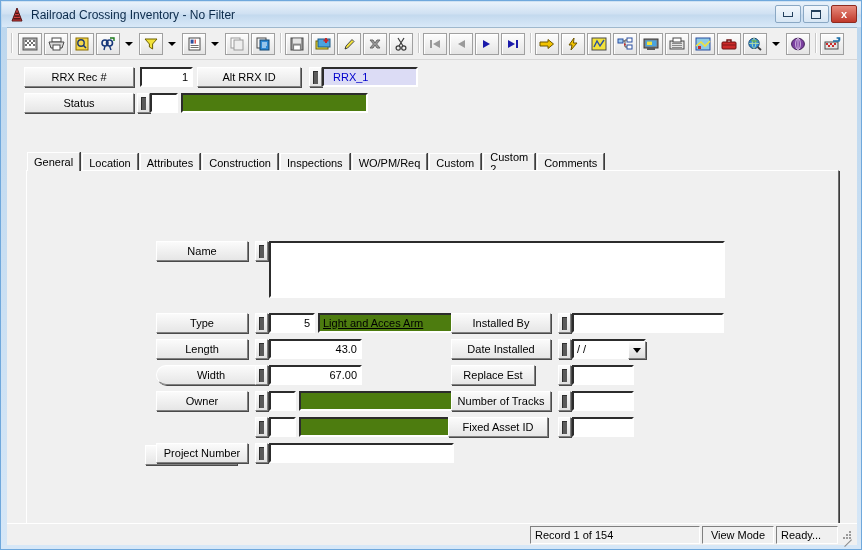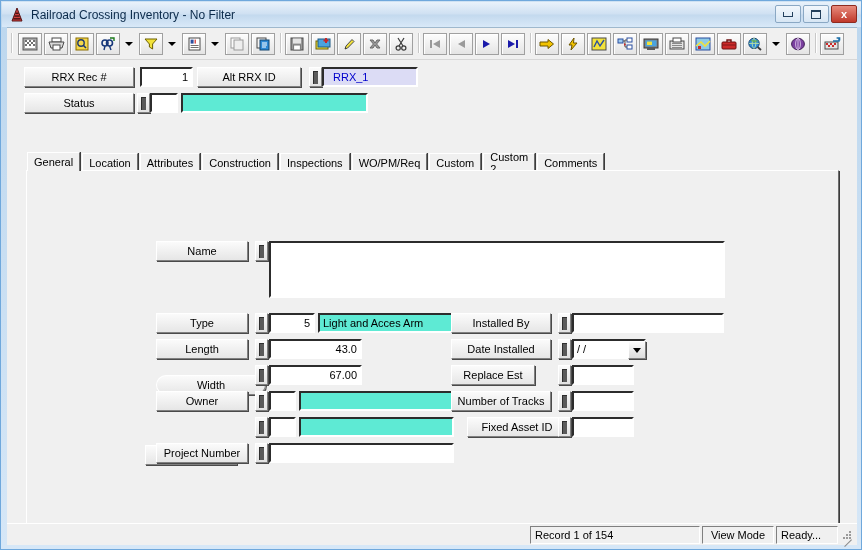--- a/index.html
+++ b/index.html
@@ -105,21 +105,21 @@
   .fld{
     box-sizing:border-box;height:20px;
     background:#ffffff;
     border:2px inset #d4d0c8;
     border-top-color:#808080;border-left-color:#808080;
     border-right-color:#ffffff;border-bottom-color:#ffffff;
     font-size:11px;line-height:16px;
     padding:0 3px;color:#000000;overflow:hidden;white-space:nowrap;
     font-family:"Liberation Sans",sans-serif;
   }
-  .fld.gray{background:#5eead4;}
+  .fld.gray{background:#4d7c0f;text-decoration:underline;}
   .fld.num{text-align:right;}
   .fld.hl{background:#dcdcf5;color:#0000cc;}
   .lookup{
     box-sizing:border-box;width:13px;height:20px;
     background:linear-gradient(to bottom,#fbfbfb,#e2e2e2);
     border:1px solid #ffffff;border-right-color:#808080;border-bottom-color:#808080;
     box-shadow:1px 1px 0 #4a4a4a;
     display:flex;align-items:center;justify-content:center;
   }
   .lookup::after{
@@ -502,21 +502,21 @@
 
       <div class="lblbtn abs" style="left:129px;top:142px;width:92px;">Type</div>
       <div class="lookup abs" style="left:228px;top:142px;"></div>
       <div class="fld num abs" style="left:242px;top:142px;width:46px;">5</div>
       <div class="fld gray abs" style="left:291px;top:142px;width:136px;">Light and Acces Arm</div>
 
       <div class="lblbtn abs" style="left:129px;top:168px;width:92px;">Length</div>
       <div class="lookup abs" style="left:228px;top:168px;"></div>
       <div class="fld num abs" style="left:242px;top:168px;width:93px;">43.0</div>
 
-      <div class="lblbtn abs" style="left:129px;top:204px;width:110px;border-radius:10px;">Width</div>
+      <div class="lblbtn abs" style="left:129px;top:194px;width:110px;border-radius:10px;">Width</div>
       <div class="lookup abs" style="left:228px;top:194px;"></div>
       <div class="fld num abs" style="left:242px;top:194px;width:93px;">67.00</div>
 
       <div class="lblbtn abs" style="left:129px;top:220px;width:92px;">Owner</div>
       <div class="lookup abs" style="left:228px;top:220px;"></div>
       <div class="fld abs" style="left:242px;top:220px;width:27px;"></div>
       <div class="fld gray abs" style="left:272px;top:220px;width:155px;"></div>
 
       <div class="lblbtn abs" style="left:118px;top:246px;width:92px;margin-top:28px;">Maintained By</div>
       <div class="lookup abs" style="left:228px;top:246px;"></div>
@@ -542,21 +542,21 @@
       </div>
 
       <div class="lblbtn abs" style="left:424px;top:194px;width:84px;">Replace Est</div>
       <div class="lookup abs" style="left:531px;top:194px;"></div>
       <div class="fld num abs" style="left:545px;top:194px;width:62px;"></div>
 
       <div class="lblbtn abs" style="left:424px;top:220px;width:100px;">Number of Tracks</div>
       <div class="lookup abs" style="left:531px;top:220px;"></div>
       <div class="fld num abs" style="left:545px;top:220px;width:62px;"></div>
 
-      <div class="lblbtn abs" style="left:440px;top:246px;width:100px;">Fixed Asset ID</div>
+      <div class="lblbtn abs" style="left:421px;top:246px;width:100px;">Fixed Asset ID</div>
       <div class="lookup abs" style="left:531px;top:246px;"></div>
       <div class="fld abs" style="left:545px;top:246px;width:62px;"></div>
     </div>
 
     <div class="statusbar">
       <div class="sb-cell" style="width:170px;">Record 1 of 154</div>
       <div class="sb-cell" style="width:72px;justify-content:center;">View Mode</div>
       <div class="sb-cell" style="width:62px;">Ready...</div>
       <div class="sb-grip">
         <span class="grip-l">

